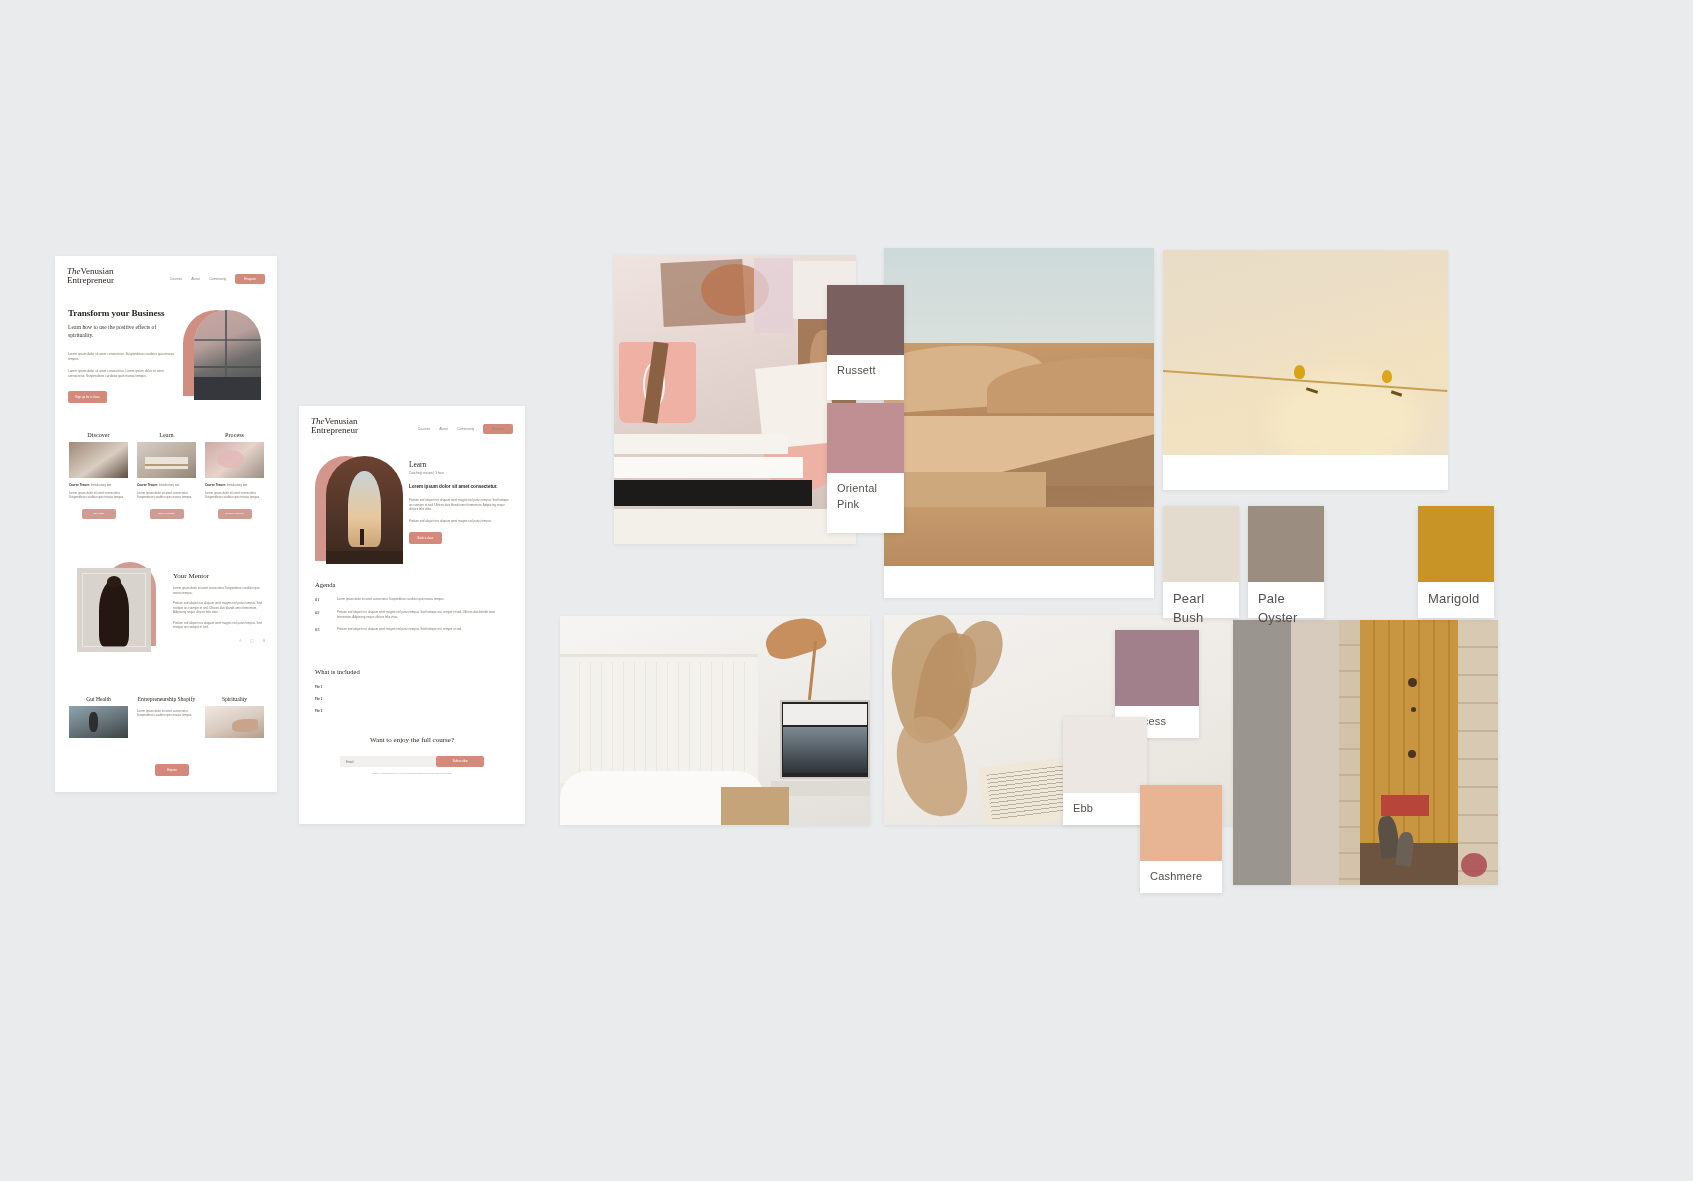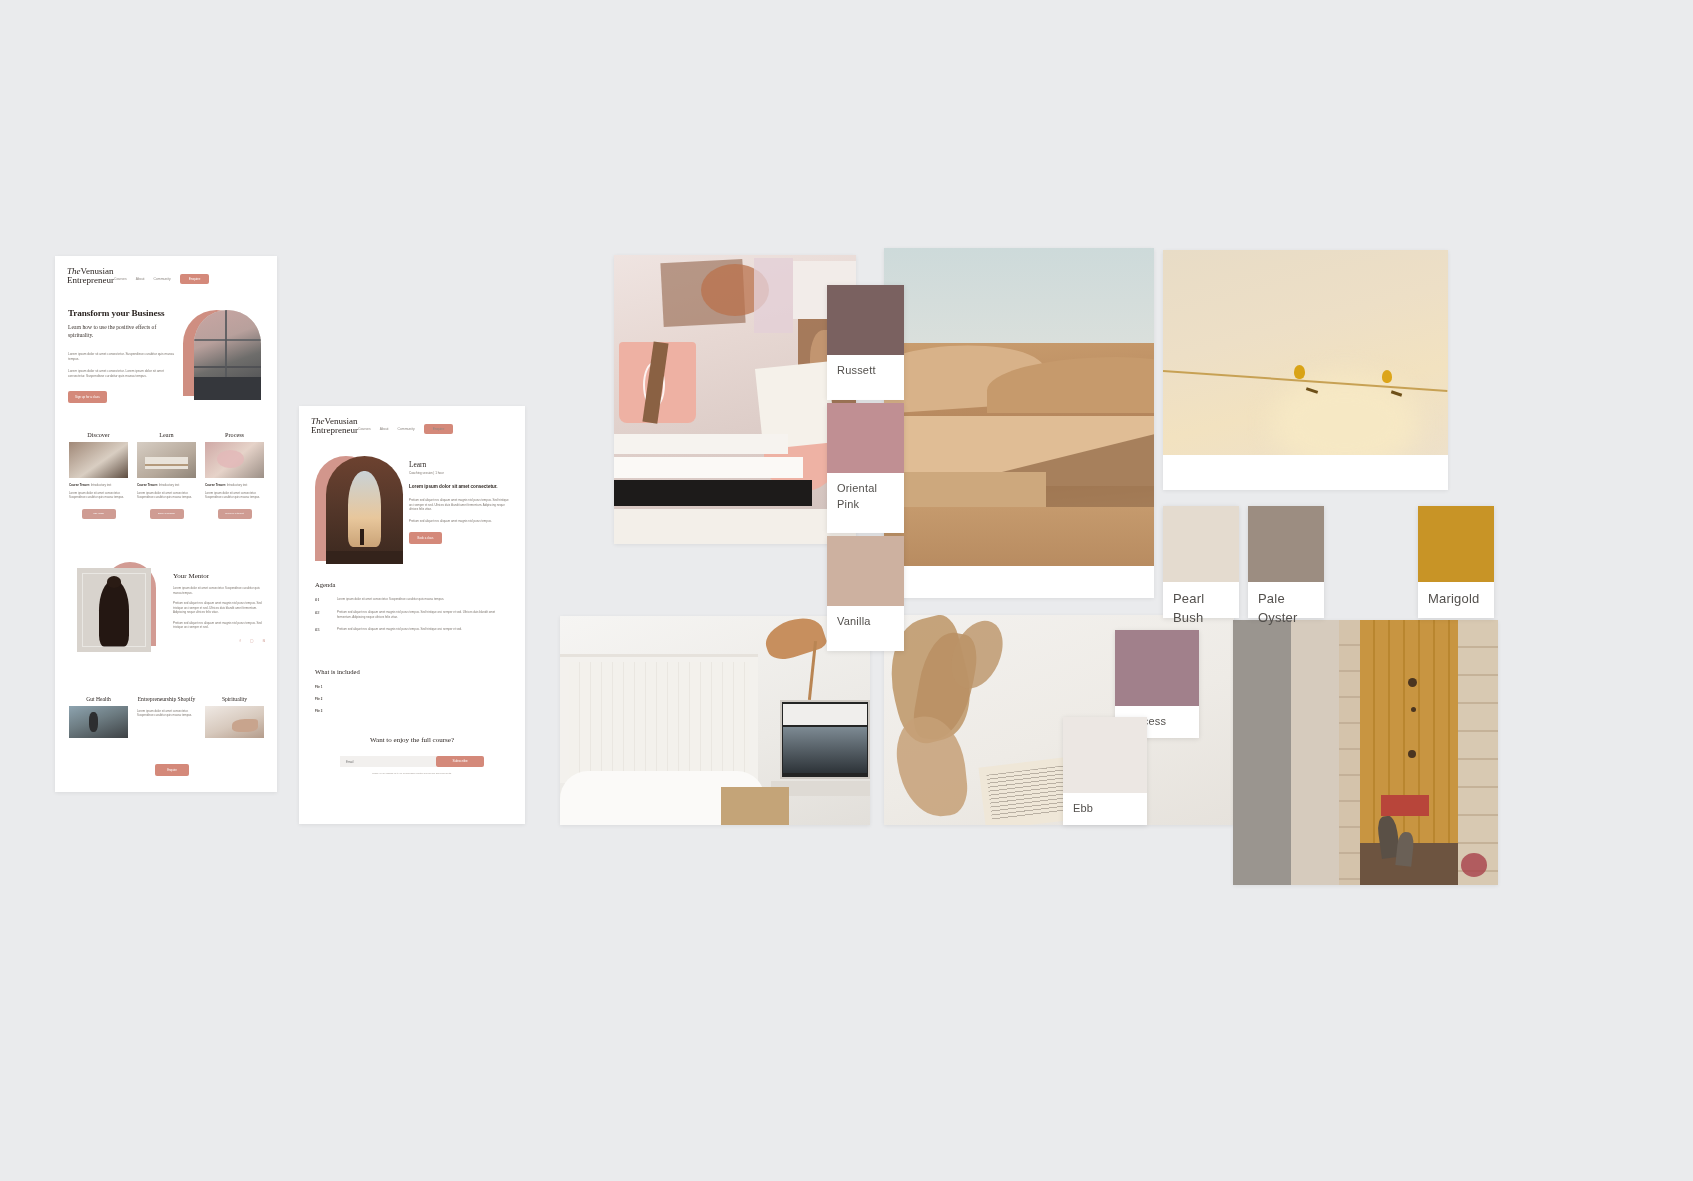--- a/index.html
+++ b/index.html
@@ -11,21 +11,21 @@
   }
   .canvas { position: relative; width: 1693px; height: 1181px; }
 
   
   .abs { position: absolute; }
   .photo { position: absolute; overflow: hidden; background: #d8d3cd; }
   .shadow { box-shadow: 0 1px 4px rgba(0,0,0,.07); }
 
   
   .mockup { position: absolute; background: #fff; overflow: hidden; }
-  .mk-nav { display: flex; align-items: flex-start; justify-content: flex-start; }
+  .mk-nav { display: flex; align-items: flex-start; justify-content: space-between; }
   .logo {
     font-family: "Liberation Serif", serif;
     line-height: 1.05; color: #2c2522;
   }
   .logo .it { font-style: italic; }
   .navlinks { display: flex; gap: 9px; align-items: center; }
   .navlinks span { color: #8d8782; }
   .pill { background: #d4897a; color: #fff; border-radius: 2px; text-align: center; }
   .pill.soft { background: #cf9c93; }
   .serif-h { font-family: "Liberation Serif", serif; color: #2c2522; font-weight: 400; }
@@ -320,24 +320,20 @@
   </div>
 
   <div class="swatch" style="left:827px; top:285px; width:77px; height:115px;">
     <div class="chip" style="height:70px; background:#7a6160;"></div>
     <div class="name">Russett</div>
   </div>
   <div class="swatch" style="left:827px; top:403px; width:77px; height:130px;">
     <div class="chip" style="height:70px; background:#c08f93;"></div>
     <div class="name">Oriental Pink</div>
   </div>
-  <div class="swatch" style="left:827px; top:536px; width:77px; height:115px;">
-    <div class="chip" style="height:70px; background:#cdb1a0;"></div>
-    <div class="name">Vanilla</div>
-  </div>
 
   <div class="swatch row" style="left:1163px; top:506px; width:76px; height:112px;">
     <div class="chip" style="height:76px; background:#e4dbcf;"></div>
     <div class="name">Pearl Bush</div>
   </div>
   <div class="swatch row" style="left:1248px; top:506px; width:76px; height:112px;">
     <div class="chip" style="height:76px; background:#9c8d81;"></div>
     <div class="name">Pale Oyster</div>
   </div>
   <div class="swatch row" style="left:1418px; top:506px; width:76px; height:112px;">
@@ -346,14 +342,18 @@
   </div>
 
   <div class="swatch" style="left:1115px; top:630px; width:84px; height:108px;">
     <div class="chip" style="height:76px; background:#a1808b;"></div>
     <div class="name">Process</div>
   </div>
   <div class="swatch" style="left:1063px; top:717px; width:84px; height:108px;">
     <div class="chip" style="height:76px; background:#ece7e3;"></div>
     <div class="name">Ebb</div>
   </div>
+  <div class="swatch" style="left:1140px; top:785px; width:82px; height:108px;">
+    <div class="chip" style="height:76px; background:#e7b494;"></div>
+    <div class="name">Cashmere</div>
+  </div>
 
 </div>
 
 </body></html>

